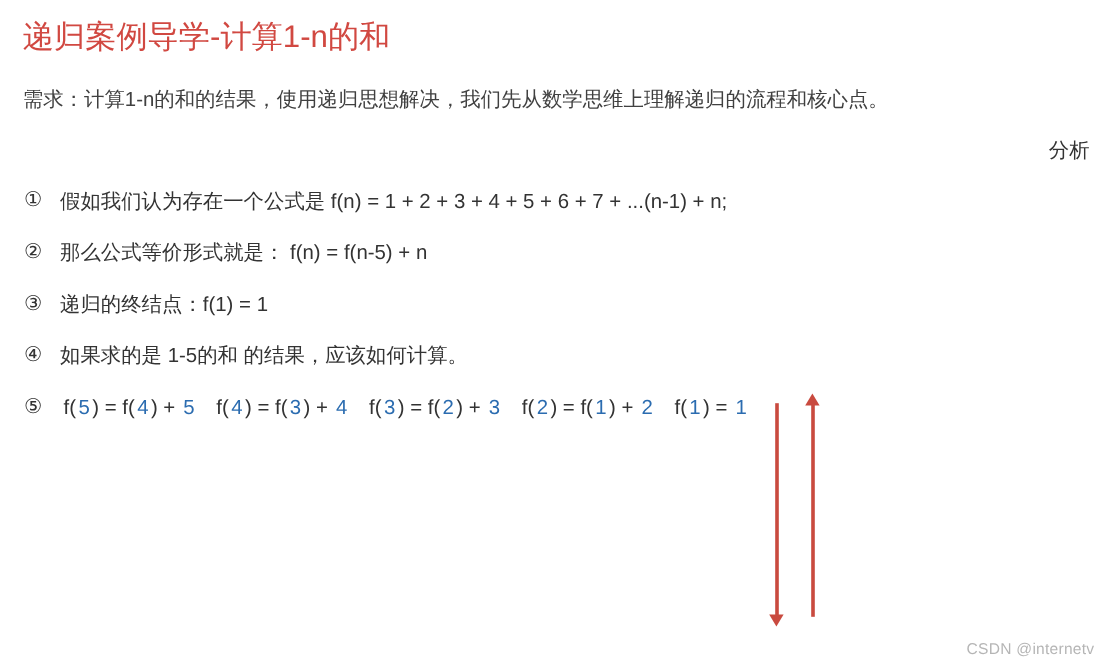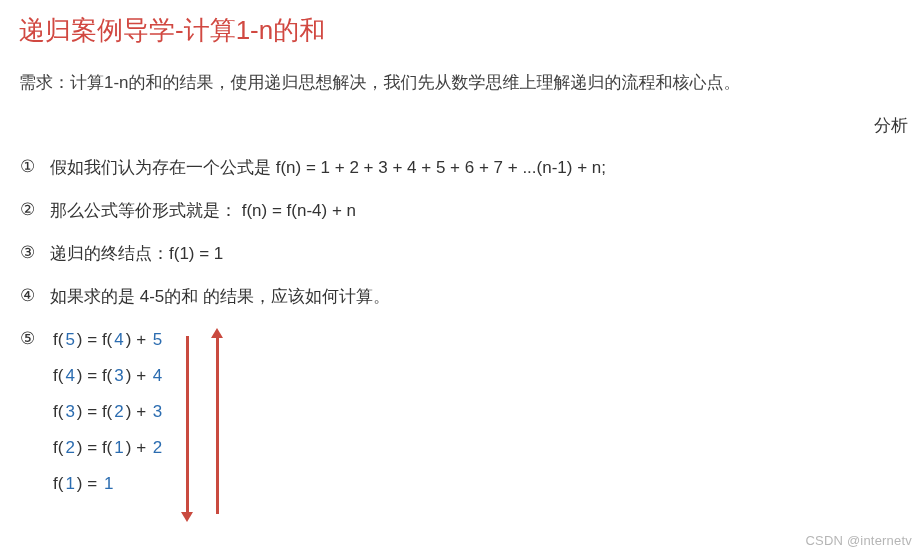--- a/index.html
+++ b/index.html
@@ -42,21 +42,21 @@
     .item-body {
       flex: 1;
     }
     .recursion-block {
       display: flex;
       align-items: stretch;
       gap: 10px;
     }
     .equations {
       display: flex;
-      flex-direction: column;
+      flex-direction: row;
       gap: 14px;
       font-size: 17px;
       font-family: inherit;
     }
     .eq { white-space: nowrap; }
     .blue { color: #2b6cb0; }
     .arrows-wrap {
       display: flex;
       align-items: stretch;
       gap: 22px;
@@ -113,31 +113,31 @@
 
 <div class="analysis-label">分析</div>
 
 <div class="item">
   <span class="marker">①</span>
   <span class="item-body">假如我们认为存在一个公式是 f(n) = 1 + 2 + 3 + 4 + 5 + 6 + 7 + ...(n-1) + n;</span>
 </div>
 
 <div class="item">
   <span class="marker">②</span>
-  <span class="item-body">那么公式等价形式就是：  f(n) = f(n-4)  + n</span>
+  <span class="item-body">那么公式等价形式就是：  f(n) = f(n-5)  + n</span>
 </div>
 
 <div class="item">
   <span class="marker">③</span>
   <span class="item-body">递归的终结点：f(1) = 1</span>
 </div>
 
 <div class="item">
   <span class="marker">④</span>
-  <span class="item-body">如果求的是 4-5的和 的结果，应该如何计算。</span>
+  <span class="item-body">如果求的是 1-5的和 的结果，应该如何计算。</span>
 </div>
 
 <div class="item">
   <span class="marker">⑤</span>
   <div class="recursion-block">
     <div class="equations">
       <div class="eq"><span>f(</span><span class="blue">5</span><span>) =  f(</span><span class="blue">4</span><span>)  + </span><span class="blue">5</span></div>
       <div class="eq"><span>f(</span><span class="blue">4</span><span>) =  f(</span><span class="blue">3</span><span>)  + </span><span class="blue">4</span></div>
       <div class="eq"><span>f(</span><span class="blue">3</span><span>) =  f(</span><span class="blue">2</span><span>)  + </span><span class="blue">3</span></div>
       <div class="eq"><span>f(</span><span class="blue">2</span><span>) =  f(</span><span class="blue">1</span><span>)  + </span><span class="blue">2</span></div>

